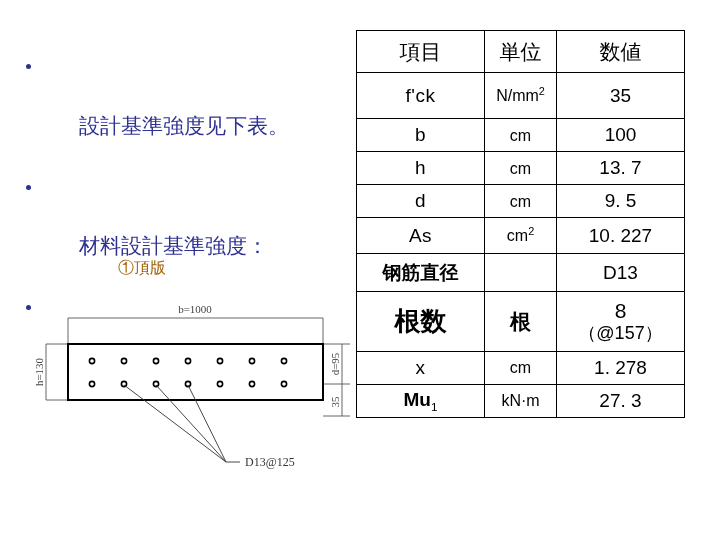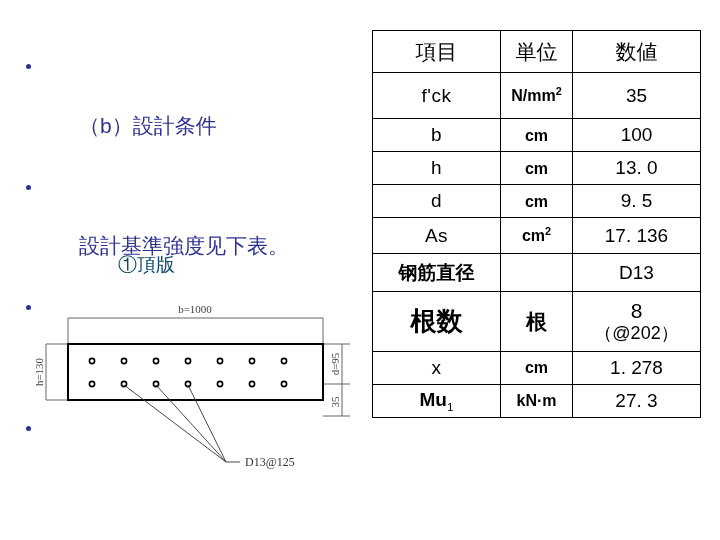--- a/index.html
+++ b/index.html
@@ -38,80 +38,76 @@
     left: 4px; top: 12px;
     width: 5px; height: 5px;
     background: #2e3192;
     border-radius: 50%;
   }
   .bullet-text { display: inline; }
 
   
   #figure-caption {
     position: absolute;
-    left: 118px; top: 252px;
-    font-size: 19px;
-    color: #0c4a6e;
+    left: 118px; top: 258px;
+    font-size: 16px;
+    color: #a16207;
     font-family: "Liberation Sans", sans-serif;
   }
 
   
   #diagram {
     position: absolute;
     left: 30px; top: 292px;
     width: 340px; height: 200px;
   }
   #diagram svg { display: block; }
 
   
   #spec-table {
     position: absolute;
-    left: 372px; top: 30px;
+    left: 356px; top: 30px;
     width: 328px; height: 364px;
     border-collapse: collapse;
     table-layout: fixed;
     background: #ffffff;
   }
   #spec-table td {
     border: 1.6px solid #000000;
     text-align: center;
     vertical-align: middle;
     color: #000000;
     font-family: "Liberation Sans", sans-serif;
     padding: 1px 2px;
   }
   #spec-table col.c-item  { width: 128px; }
   #spec-table col.c-unit  { width: 72px;  }
   #spec-table col.c-value { width: 128px; }
 
   .cell-item  { font-size: 19px; }
-  .cell-unit  { font-size: 16px; font-weight: bold; }
+  .cell-unit  { font-size: 16px; font-weight: normal; }
   .cell-value { font-size: 19px; }
 
   .row-header td { font-size: 21px; font-weight: normal; }
   .mono { font-family: "Liberation Mono", monospace; letter-spacing: 0.5px; }
   .cjk  { font-family: "Liberation Sans", sans-serif; font-weight: bold; }
   sup { font-size: 0.68em; vertical-align: super; }
   sub { font-size: 0.62em; vertical-align: sub; }
   .val-two-line { line-height: 1.15; }
   .val-two-line .l1 { font-size: 21px; display: block; }
   .val-two-line .l2 { font-size: 18px; display: block; }
 </style>
 </head>
 <body>
 
 <div id="slide">
 
   <div id="bullets">
     <div class="bullet-row">
       <span class="bullet-dot"></span>
-      <span class="bullet-text">（b）設計条件</span>
-    </div>
-    <div class="bullet-row">
-      <span class="bullet-dot"></span>
       <span class="bullet-text">設計基準強度见下表。</span>
     </div>
     <div class="bullet-row">
       <span class="bullet-dot"></span>
       <span class="bullet-text">材料設計基準強度：</span>
     </div>
     <div class="bullet-row">
       <span class="bullet-dot"></span>
     </div>
     <div class="bullet-row">
@@ -205,47 +201,47 @@
 
       <tr style="height:33px">
         <td class="cell-item mono">b</td>
         <td class="cell-unit"><span>cm</span><sup></sup></td>
         <td class="cell-value">100</td>
       </tr>
 
       <tr style="height:33px">
         <td class="cell-item mono">h</td>
         <td class="cell-unit"><span>cm</span><sup></sup></td>
-        <td class="cell-value">13. 0</td>
+        <td class="cell-value">13. 7</td>
       </tr>
 
       <tr style="height:33px">
         <td class="cell-item mono">d</td>
         <td class="cell-unit"><span>cm</span><sup></sup></td>
         <td class="cell-value">9. 5</td>
       </tr>
 
       <tr style="height:36px">
         <td class="cell-item mono">As</td>
         <td class="cell-unit"><span>cm</span><sup>2</sup></td>
-        <td class="cell-value">17. 136</td>
+        <td class="cell-value">10. 227</td>
       </tr>
 
       <tr style="height:38px">
         <td class="cell-item cjk">钢筋直径</td>
         <td class="cell-unit"></td>
         <td class="cell-value">D13</td>
       </tr>
 
       <tr style="height:60px">
         <td class="cell-item cjk" style="font-size:26px">根数</td>
         <td class="cell-unit cjk" style="font-size:21px">根</td>
         <td class="val-two-line">
           <span class="l1">8</span>
-          <span class="l2">（@202）</span>
+          <span class="l2">（@157）</span>
         </td>
       </tr>
 
       <tr style="height:33px">
         <td class="cell-item mono">x</td>
         <td class="cell-unit">cm</td>
         <td class="cell-value">1. 278</td>
       </tr>
 
       <tr style="height:33px">

